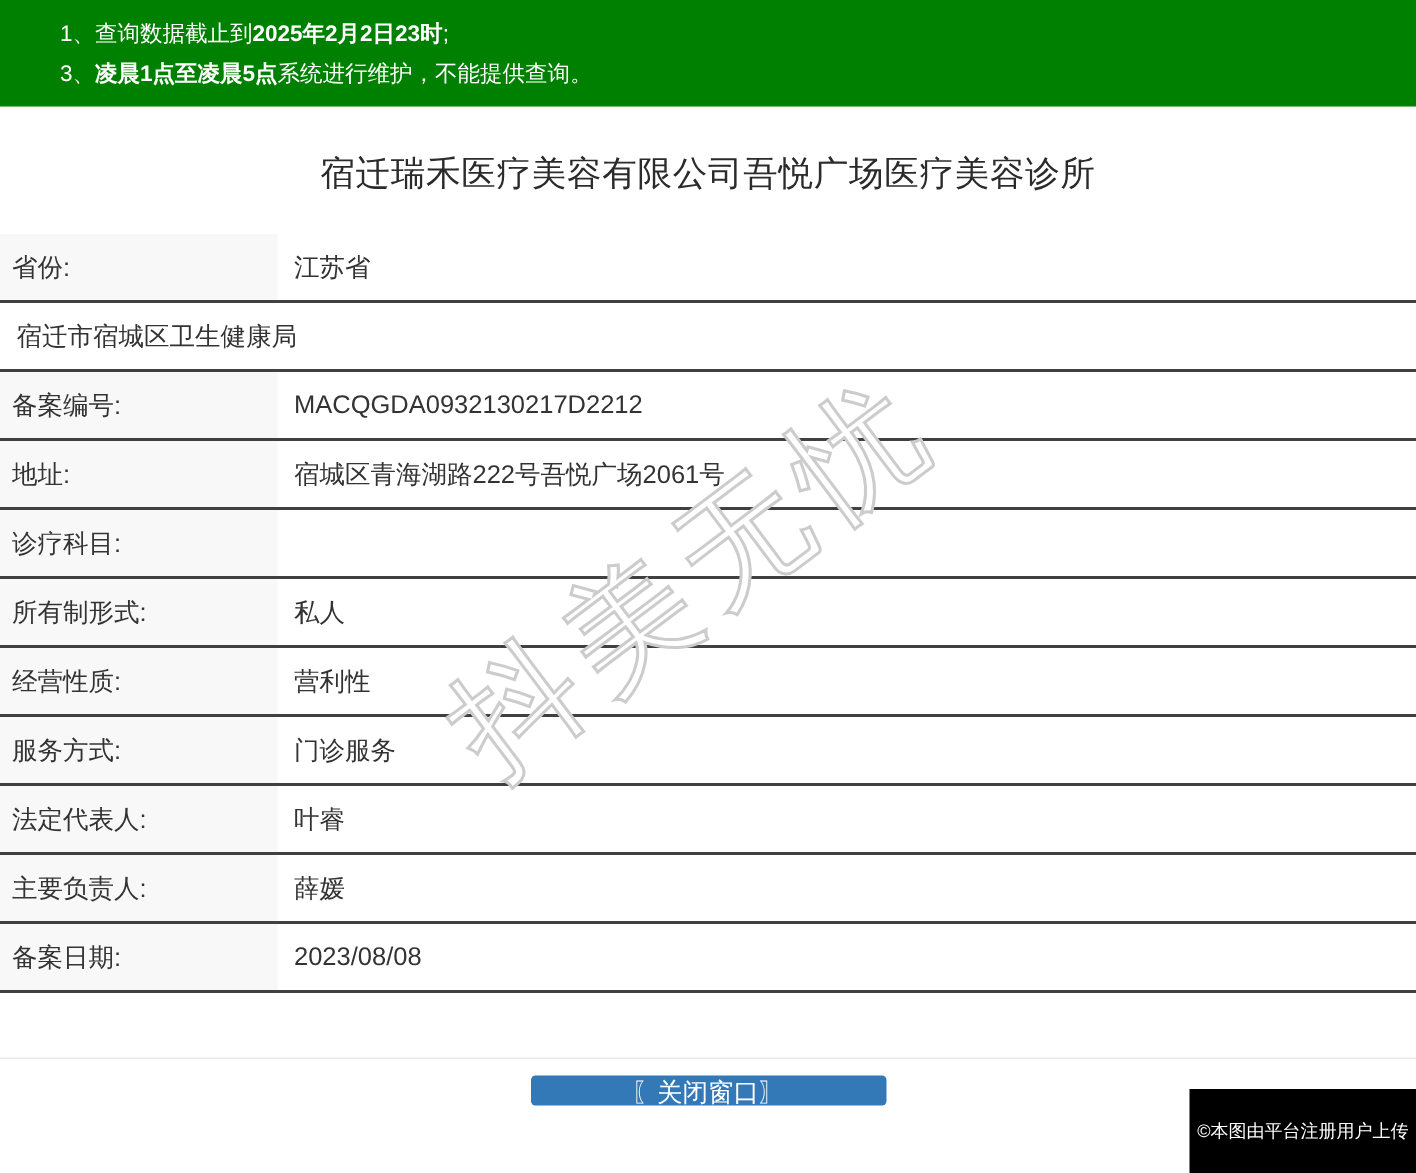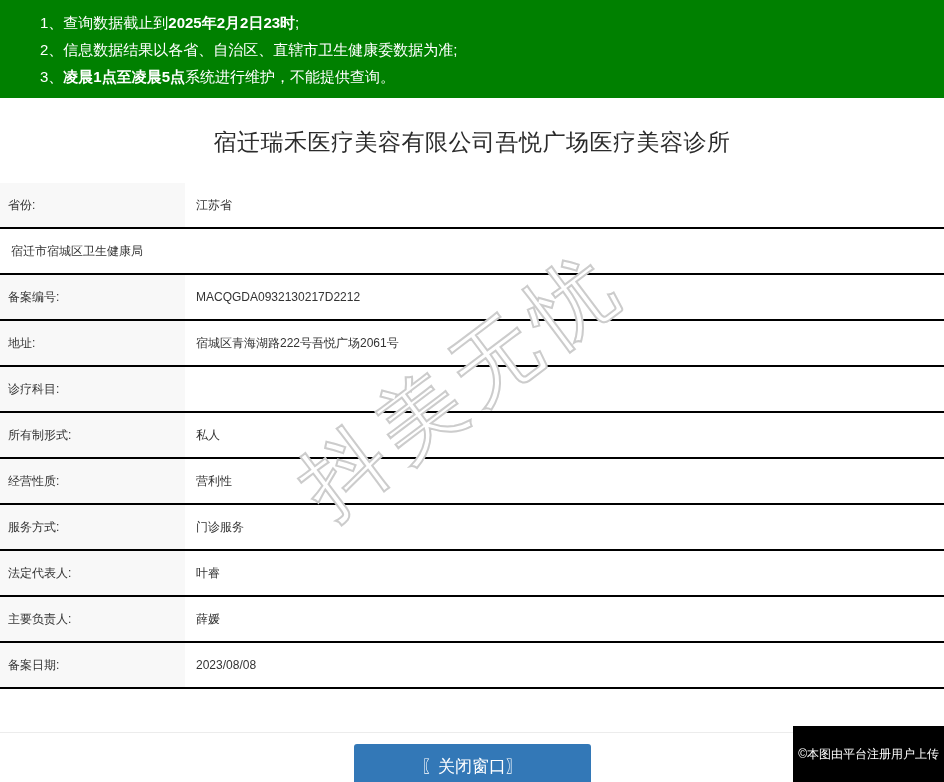--- a/index.html
+++ b/index.html
@@ -11,31 +11,31 @@
   .banner-line { font-size:15px; line-height:27px; white-space:nowrap; }
   .banner-line .seg-bold { font-weight:bold; }
 
   
   .title { margin-top:26px; text-align:center; font-size:23px; line-height:36px;
            font-weight:400; color:#2b2b2b; letter-spacing:0.5px; }
 
   
   .table { margin-top:23px; }
   .row { display:flex; align-items:stretch; height:46px;
-         border-bottom:2px solid #000000; font-size:12px; color:#333333; }
+         border-bottom:2px solid #404040; font-size:17px; color:#333333; }
   .row-label { width:185px; flex-shrink:0; background:#f8f8f8;
                display:flex; align-items:center; padding-left:8px; }
   .row-value { display:flex; align-items:center; padding-left:11px;text-align:center; }
 
   
   .divider { margin-top:43px; border-top:1px solid #ececec; height:0; }
 
   
   .button-area { text-align:center; }
-  .close-btn { display:inline-block; margin-top:11px; width:237px; height:45px;
+  .close-btn { display:inline-block; margin-top:11px; width:237px; height:20px;
                background:#3378b7; color:#ffffff; font-size:17px; border:none;
                border-radius:3px; cursor:pointer;
                font-family:"Liberation Sans","DejaVu Sans",sans-serif; }
 
   
   .watermark { position:absolute; left:462px; top:385px; z-index:5;
                transform:translate(-50%,-50%) rotate(-37deg);
                font-size:84px; letter-spacing:10px; white-space:nowrap;
                color:#ffffff; -webkit-text-stroke:2px #cccccc;
                text-shadow:0 0 1px #cccccc; pointer-events:none; }
@@ -46,23 +46,20 @@
                   line-height:16px; padding:20px 5px; }
 </style>
 </head>
 <body>
 
 <div class="page">
 
   <div class="banner">
     <div class="banner-line">
       <span>1、</span><span>查询数据截止到</span><span class="seg-bold">2025年2月2日23时</span><span>;</span>
-    </div>
-    <div class="banner-line">
-      <span>2、</span><span>信息数据结果以各省、自治区、直辖市卫生健康委数据为准;</span><span class="seg-bold"></span><span></span>
     </div>
     <div class="banner-line">
       <span>3、</span><span></span><span class="seg-bold">凌晨1点至凌晨5点</span><span>系统进行维护，不能提供查询。</span>
     </div>
   </div>
 
   <div class="title">宿迁瑞禾医疗美容有限公司吾悦广场医疗美容诊所</div>
 
   <div class="table">
     <div class="row">

